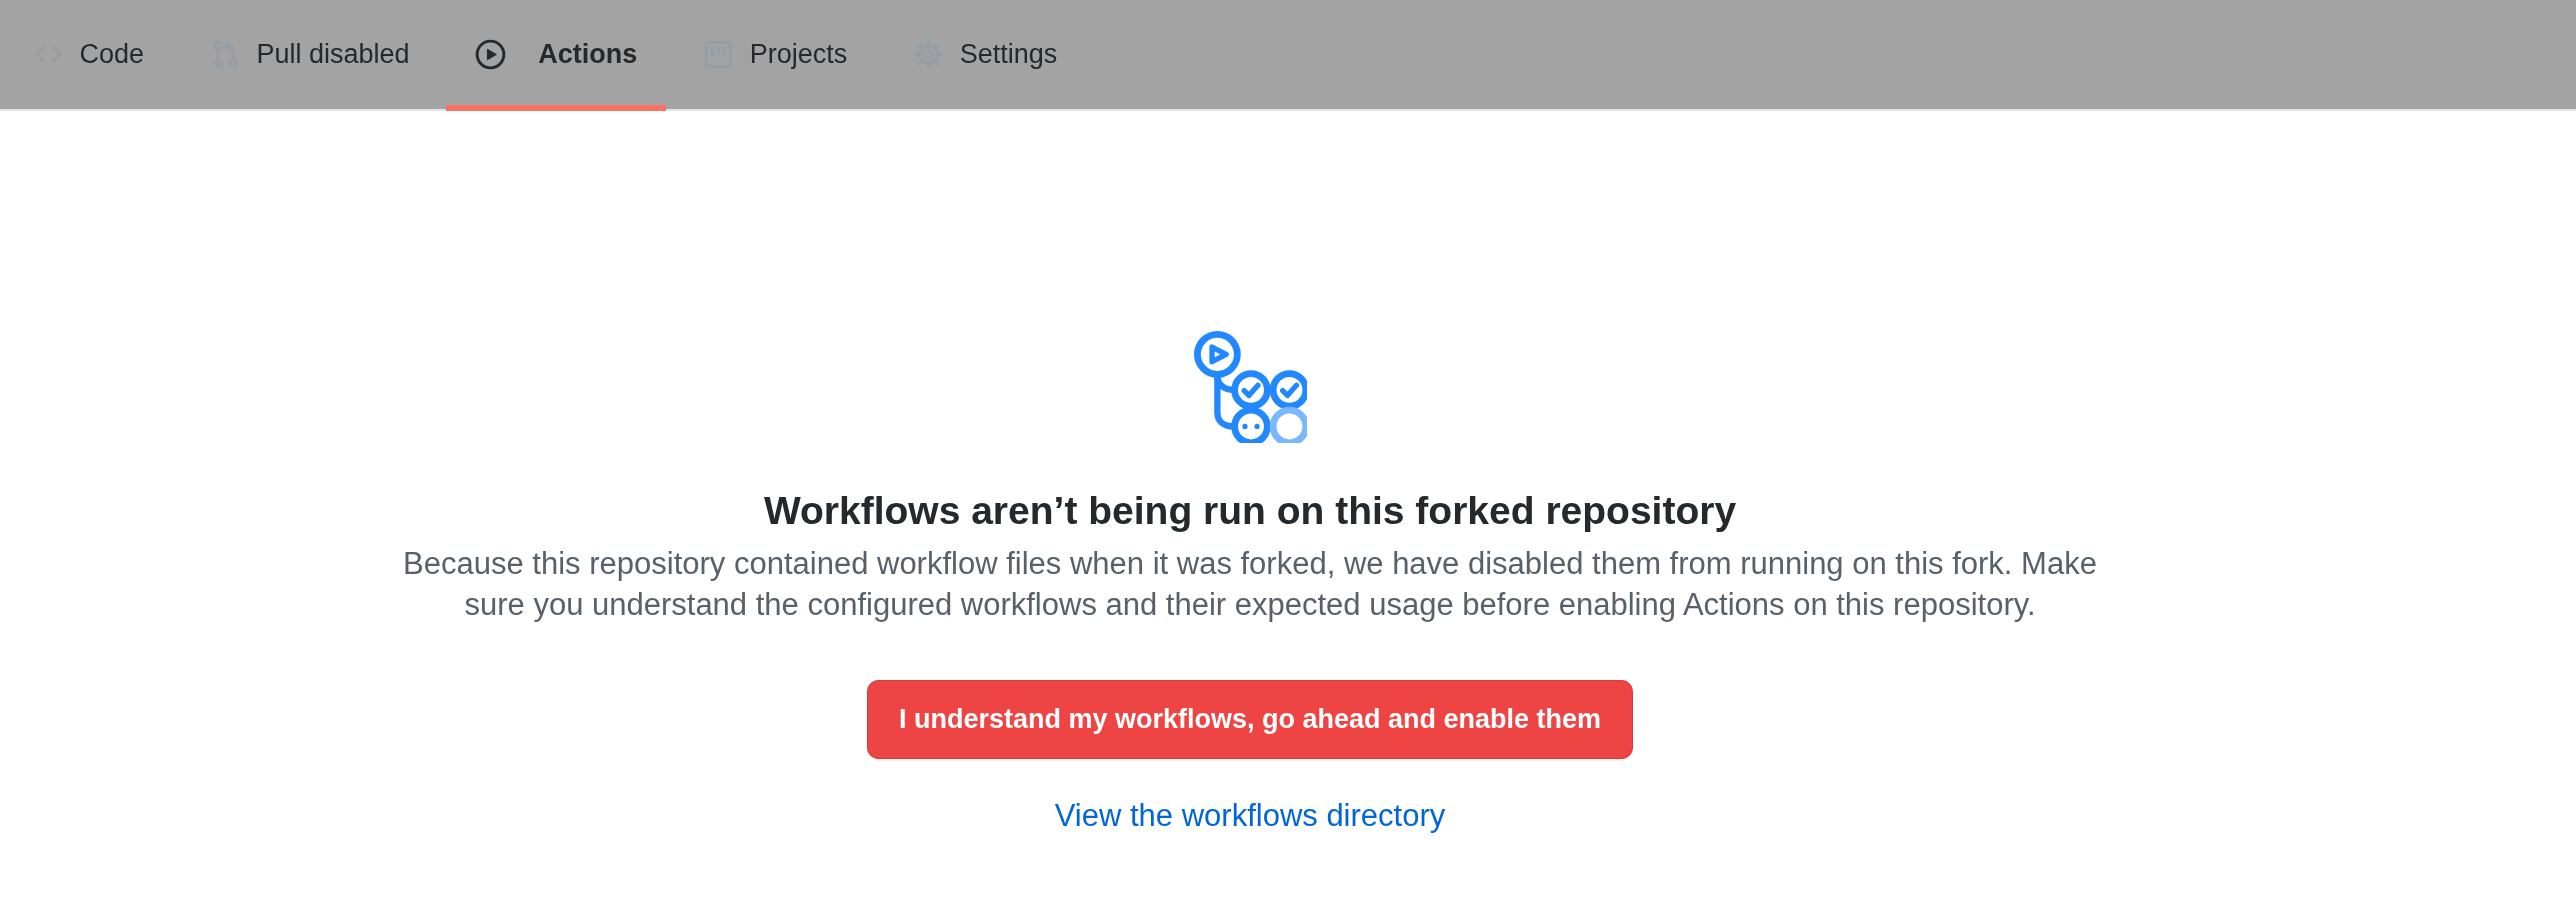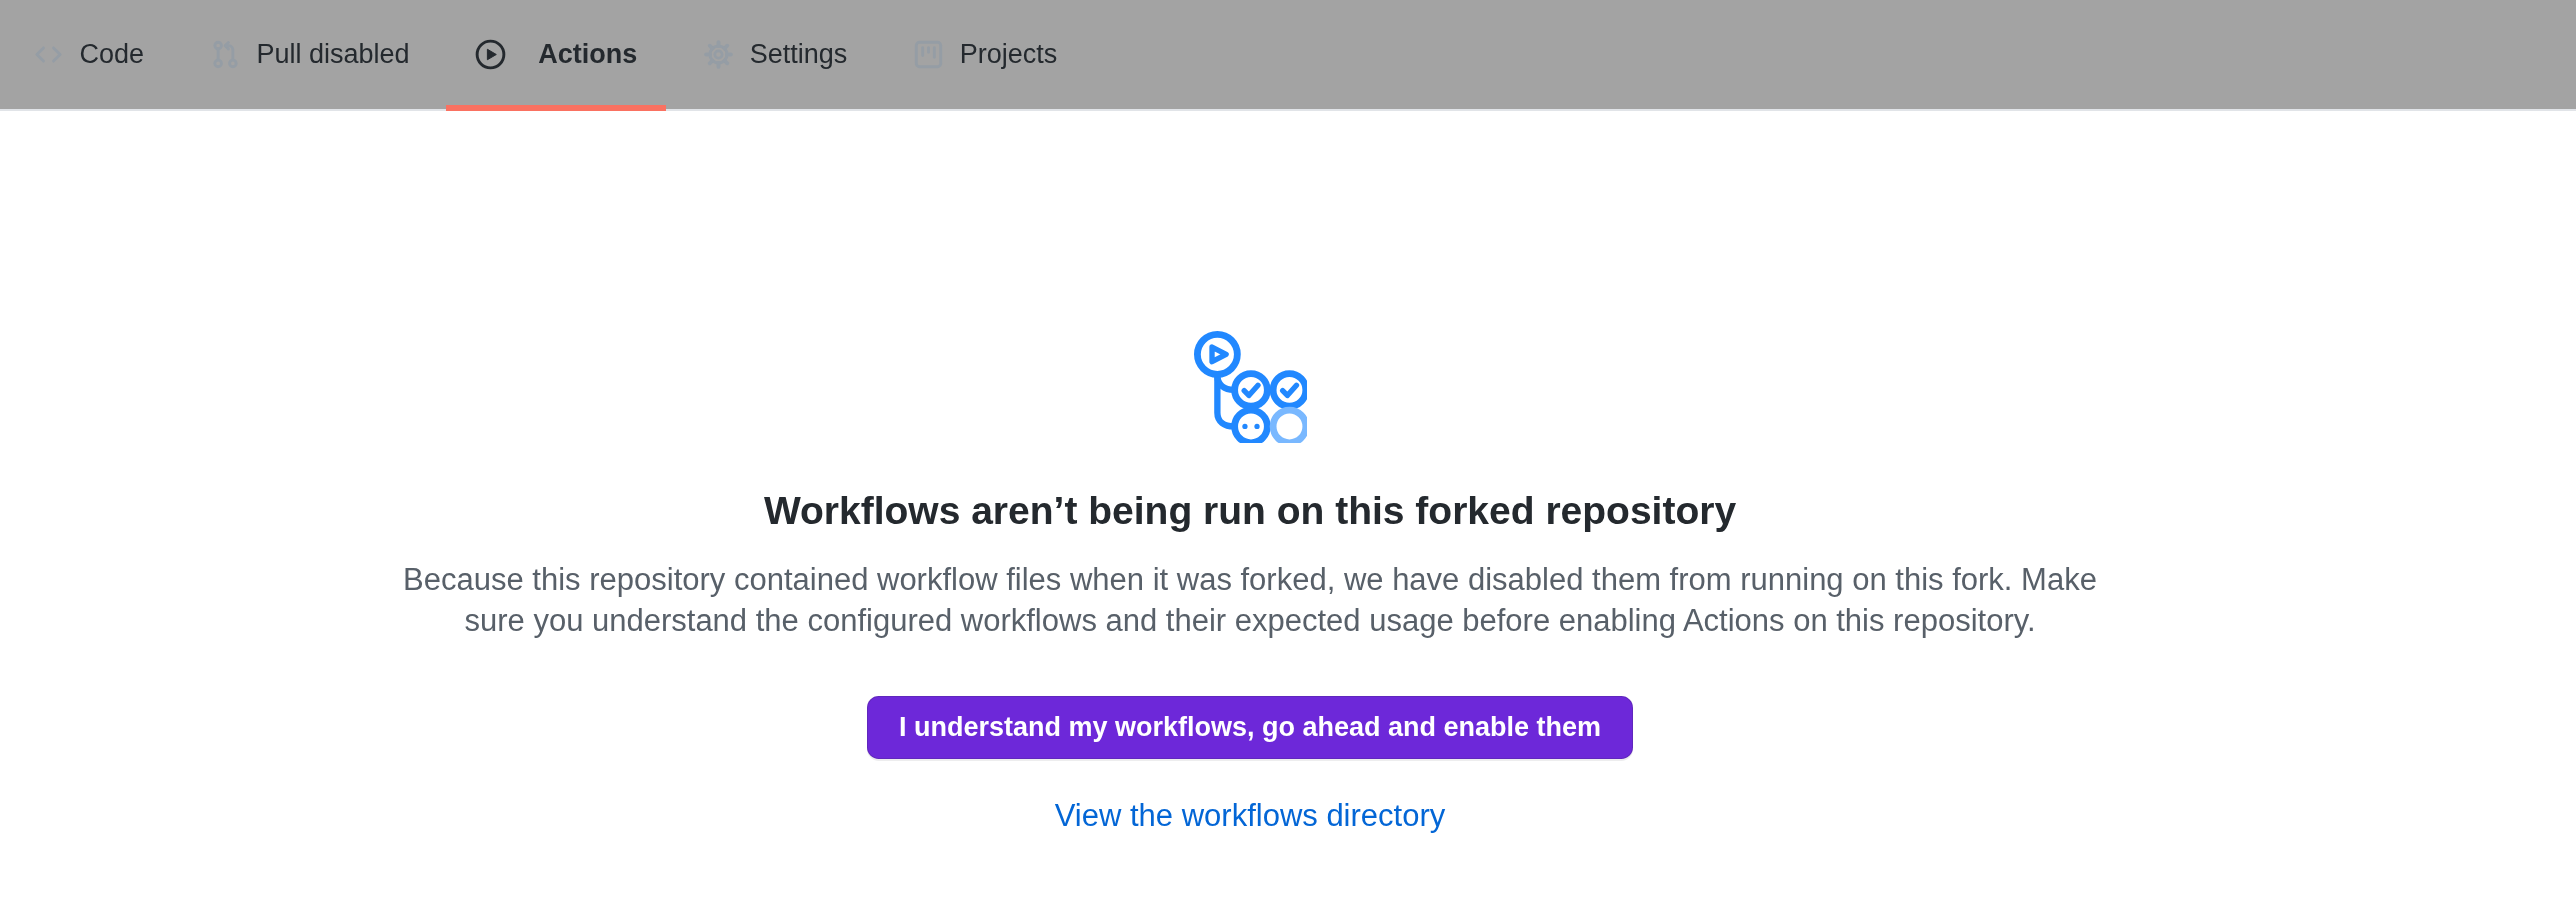--- a/index.html
+++ b/index.html
@@ -56,32 +56,32 @@
 
   .es-title {
     margin-top: 43px;
     font-size: 39px;
     line-height: 49px;
     font-weight: bold;
     color: #24292e;
     text-align: center;
   }
   .es-desc {
-    margin-top: 24px;
+    margin-top: 8px;
     max-width: 1739px;
     font-size: 31px;
     line-height: 41px;
     color: #586069;
     text-align: center;
   }
   .es-button {
     margin-top: 55px;
-    height: 63px;
+    height: 79px;
     padding: 0 31px;
-    background: #6d28d9;
+    background: #ef4444;
     border: 1px solid rgba(27, 31, 35, 0.15);
     border-radius: 11.7px;
     box-shadow: 0 2px 0 rgba(27, 31, 35, 0.08);
     color: #ffffff;
     font-family: "Liberation Sans", sans-serif;
     font-size: 27px;
     font-weight: bold;
     line-height: 61px;
     cursor: pointer;
     white-space: nowrap;
@@ -125,20 +125,32 @@
   </a>
 
   <a class="tab active">
     <span class="octicon">
       <svg viewBox="0 0 16 16" fill="none" stroke="currentColor" stroke-width="1.5">
         <circle cx="8" cy="8" r="6.9"></circle>
         <path d="M6.4 5.3v5.4L11 8z" fill="currentColor" stroke-linejoin="round" stroke-width="0.5"></path>
       </svg>
     </span>
     <span class="tab-label">Actions</span>
+  </a>
+
+  <a class="tab">
+    <span class="octicon">
+      <svg viewBox="0 0 16 16" fill="none" stroke="currentColor" stroke-width="1.5" stroke-linecap="round">
+        <rect x="1.7" y="1.7" width="12.6" height="12.6" rx="1.6"></rect>
+        <path d="M5 4.5v4"></path>
+          <path d="M8 4.5v2.4"></path>
+          <path d="M11 4.5v4.9"></path>
+      </svg>
+    </span>
+    <span class="tab-label">Projects</span>
   </a>
 
   <a class="tab">
     <span class="octicon">
       <svg viewBox="0 0 16 16" fill="none" stroke="currentColor">
         <circle cx="8" cy="8" r="4.4" stroke-width="1.6"></circle>
         <circle cx="8" cy="8" r="1.9" stroke-width="1.4"></circle>
         <g stroke-width="2" stroke-linecap="round">
           <path d="M8 3.6V1.6"></path>
             <path d="M11.11 4.89l1.41-1.41"></path>
@@ -147,32 +159,20 @@
           <path d="M8 12.4v2"></path>
             <path d="M4.89 11.11l-1.41 1.41"></path>
           <path d="M3.6 8h-2"></path>
             <path d="M4.89 4.89 3.48 3.48"></path>
         </g>
       </svg>
     </span>
     <span class="tab-label">Settings</span>
   </a>
 
-  <a class="tab">
-    <span class="octicon">
-      <svg viewBox="0 0 16 16" fill="none" stroke="currentColor" stroke-width="1.5" stroke-linecap="round">
-        <rect x="1.7" y="1.7" width="12.6" height="12.6" rx="1.6"></rect>
-        <path d="M5 4.5v4"></path>
-          <path d="M8 4.5v2.4"></path>
-          <path d="M11 4.5v4.9"></path>
-      </svg>
-    </span>
-    <span class="tab-label">Projects</span>
-  </a>
-
 </nav>
 
 <main class="main">
 
   <div class="wf-icon">
     <svg viewBox="0 0 116 116" fill="none">
 
       <path d="M24 45.5 V47 C24 56 31 61.5 41 61.5" stroke="#2188ff" stroke-width="6.5" stroke-linecap="round"></path>
       <path d="M24 45.5 V85 C24 94 31 99 41 99" stroke="#2188ff" stroke-width="6.5" stroke-linecap="round"></path>
       <path d="M75.6 61.5 H81" stroke="#2188ff" stroke-width="6.5"></path>

